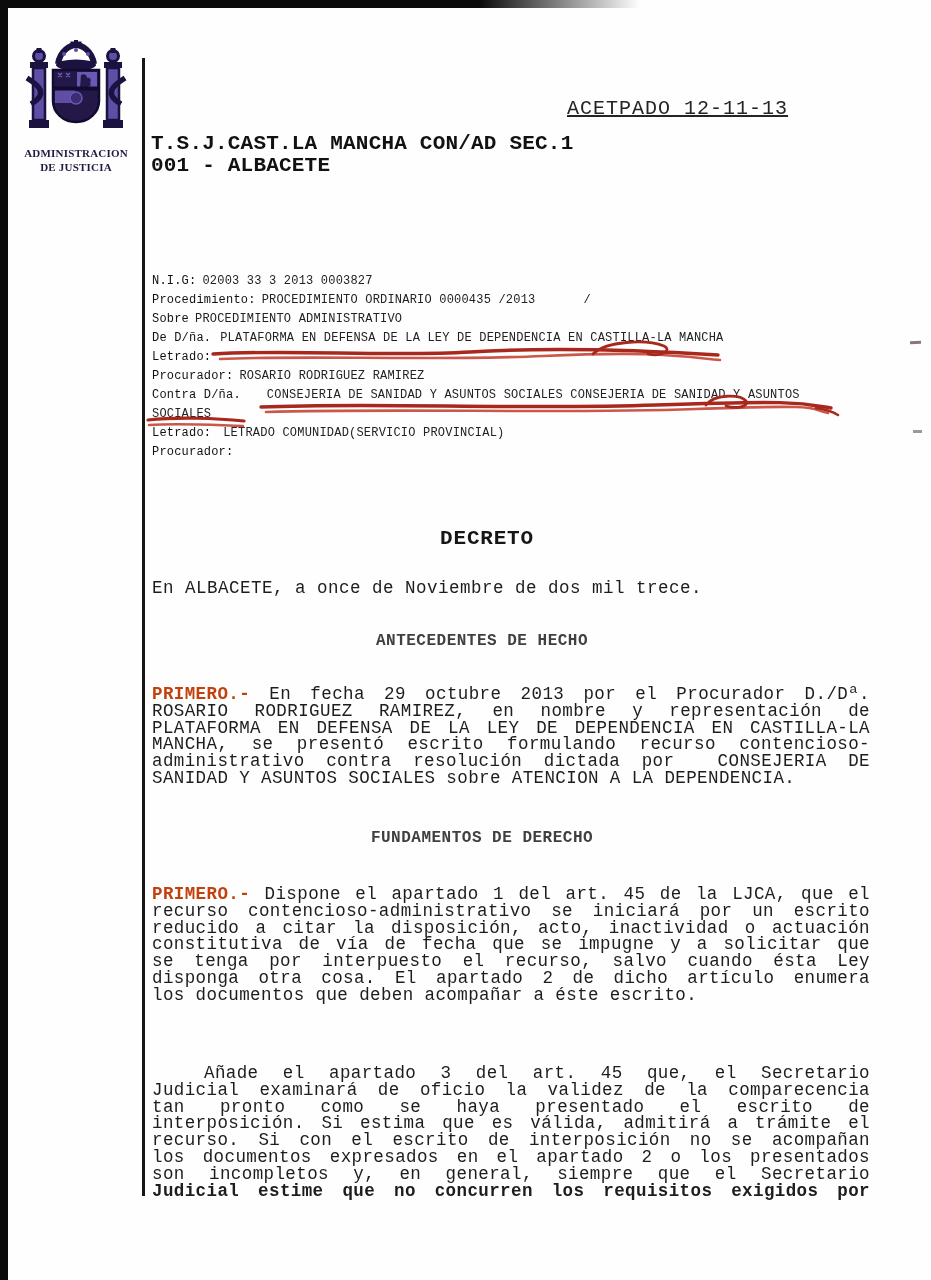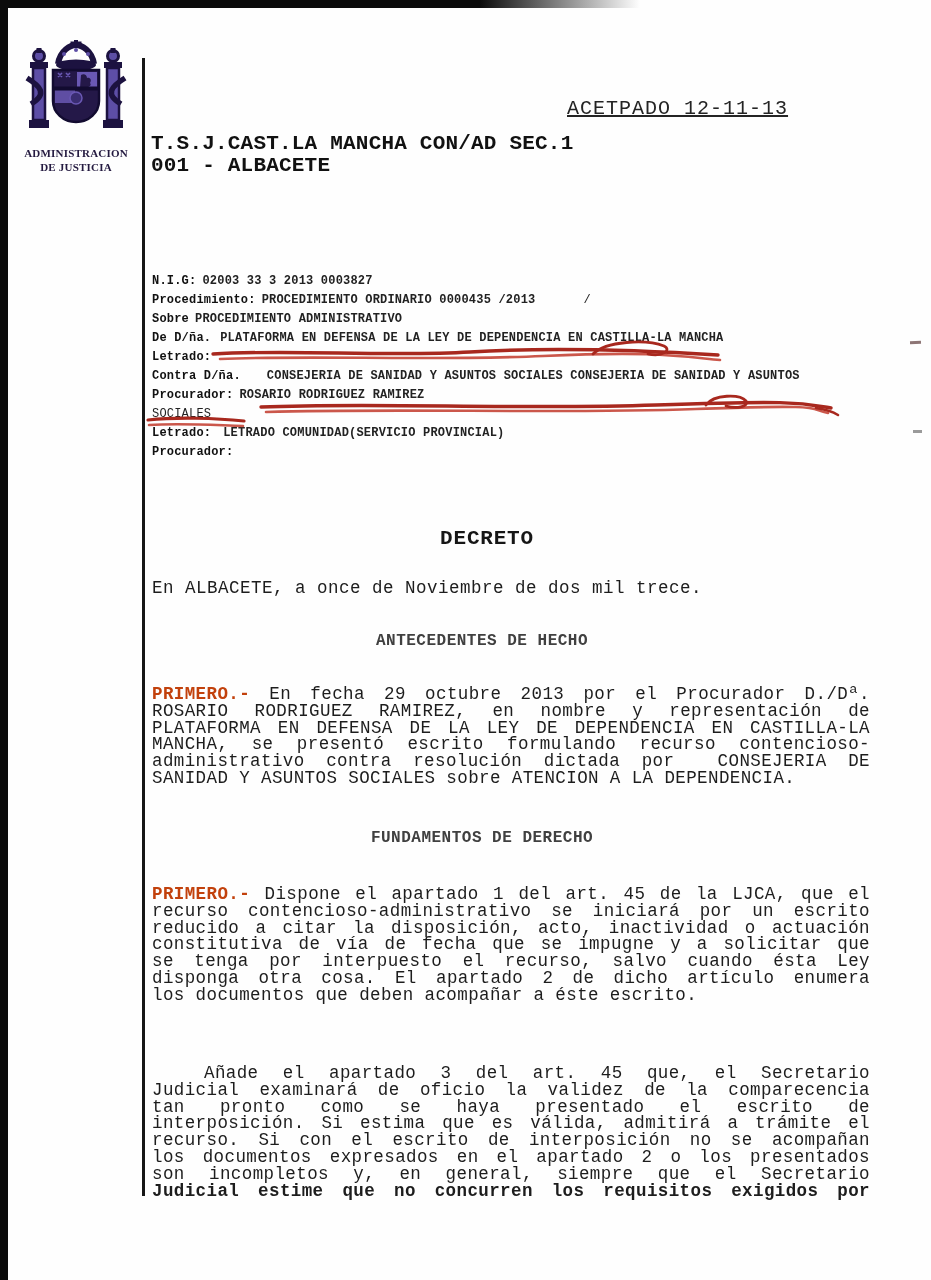--- a/index.html
+++ b/index.html
@@ -17,22 +17,22 @@
   .emblem-caption{position:absolute;left:12px;top:146px;width:128px;text-align:center;
         font-family:"Liberation Serif","DejaVu Serif",serif;font-weight:700;font-size:11px;
         line-height:14px;color:#241a40;letter-spacing:0.2px;}
   
   .stamp{position:absolute;left:567px;top:97px;font-size:20px;letter-spacing:1px;color:#242424;text-decoration:underline;}
   .court{position:absolute;left:151px;top:133px;font-weight:700;font-size:21px;
          line-height:22px;letter-spacing:0.2px;color:#111;}
   
   .case-info{position:absolute;left:152px;top:272px;width:740px;font-size:12px;
              line-height:19px;letter-spacing:0.2px;color:#222;}
-  .case-info b{font-weight:700;color:#111;}
-  .case-info .val{margin-left:6px;font-weight:bold;}
+  .case-info b{font-weight:400;color:#111;}
+  .case-info .val{margin-left:6px;}
   .row-de .val{margin-left:9px;}
   .row-contra .val{margin-left:26px;}
   .row-letrado2 .val{margin-left:12px;}
   .slash{margin-left:48px;}
   
   .red-svg{position:absolute;pointer-events:none;}
   
   .doc-title{position:absolute;left:152px;width:670px;top:527px;text-align:center;
              font-weight:700;font-size:21px;letter-spacing:0.8px;color:#161616;}
   .place-date{position:absolute;left:152px;top:578px;font-size:17.5px;letter-spacing:0.5px;color:#1d1d1d;}
@@ -112,25 +112,25 @@
     </div>
     <div class="row">
       <b>Sobre</b><span class="val">PROCEDIMIENTO ADMINISTRATIVO</span>
     </div>
     <div class="row row-de">
       <b>De D/ña.</b><span class="val">PLATAFORMA EN DEFENSA DE LA LEY DE DEPENDENCIA EN CASTILLA-LA MANCHA</span>
     </div>
     <div class="row">
       <b>Letrado:</b><span class="val"></span>
     </div>
+    <div class="row">
+      <b>Procurador:</b><span class="val">ROSARIO RODRIGUEZ RAMIREZ</span>
+    </div>
     <div class="row row-contra">
       <b>Contra D/ña.</b><span class="val">CONSEJERIA DE SANIDAD Y ASUNTOS SOCIALES CONSEJERIA DE SANIDAD Y ASUNTOS</span>
-    </div>
-    <div class="row">
-      <b>Procurador:</b><span class="val">ROSARIO RODRIGUEZ RAMIREZ</span>
     </div>
     <div class="row">
       <span>SOCIALES</span>
     </div>
     <div class="row row-letrado2">
       <b>Letrado:</b><span class="val">LETRADO COMUNIDAD(SERVICIO PROVINCIAL)</span>
     </div>
     <div class="row">
       <b>Procurador:</b><span class="val"></span>
     </div>

